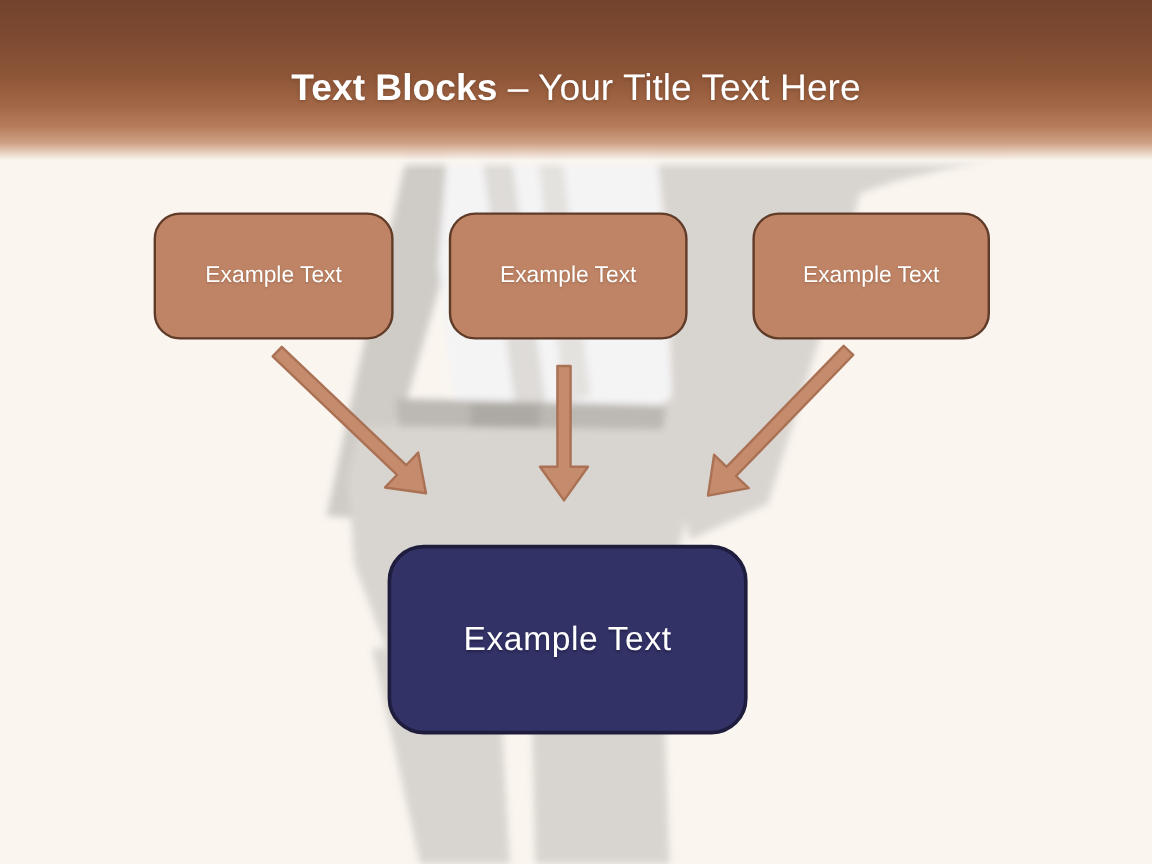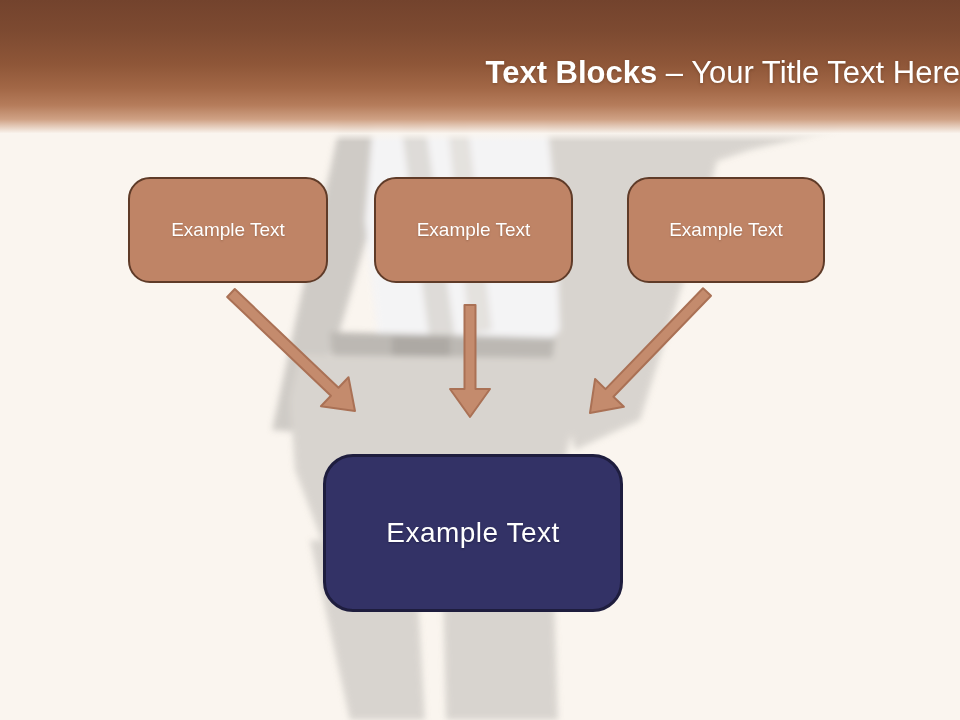--- a/index.html
+++ b/index.html
@@ -12,21 +12,21 @@
   .ghost{position:absolute;left:0;top:0;width:960px;height:720px;pointer-events:none;}
   
   .header{
     position:absolute;left:0;top:0;width:960px;height:142px;pointer-events:none;
     background:linear-gradient(180deg,
       #73432d 0%, #7d4a31 22%, #8e5638 45%, #a26746 62%,
       #b57c5b 74%, #cfa184 84%, rgba(250,245,239,0.92) 94%,
       rgba(250,245,239,0) 100%);
   }
   .title{
-    position:absolute;left:0;top:54px;width:960px;text-align:right;
+    position:absolute;left:0;top:54px;width:960px;text-align:center;
     color:#ffffff;font-size:31px;line-height:38px;
     text-shadow:0 1px 3px rgba(60,30,10,0.30);
     white-space:nowrap;
   }
   .t-bold{font-weight:700;}
   .t-sep,.t-rest{font-weight:400;}
   .block{
     position:absolute; box-sizing:border-box;
     background:#bf8466; border:2.5px solid #5f3b28; border-radius:22px;
     display:flex;align-items:center;justify-content:center;

